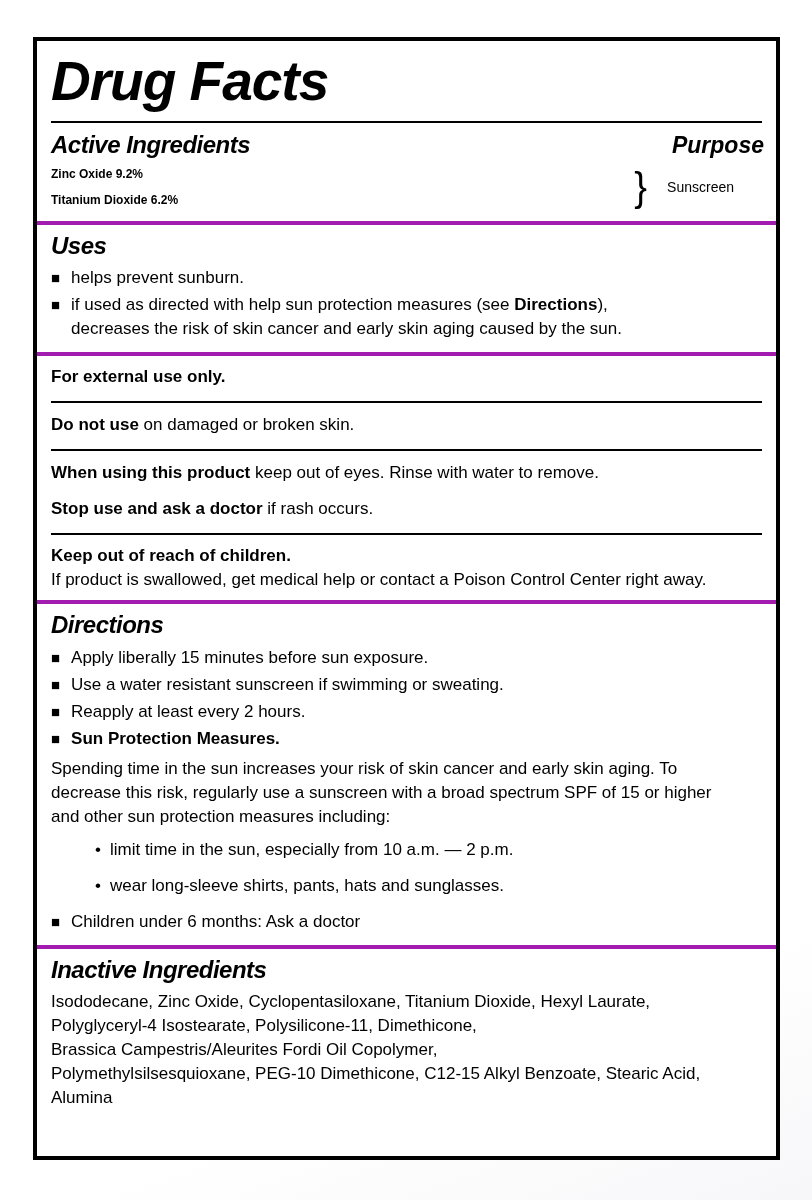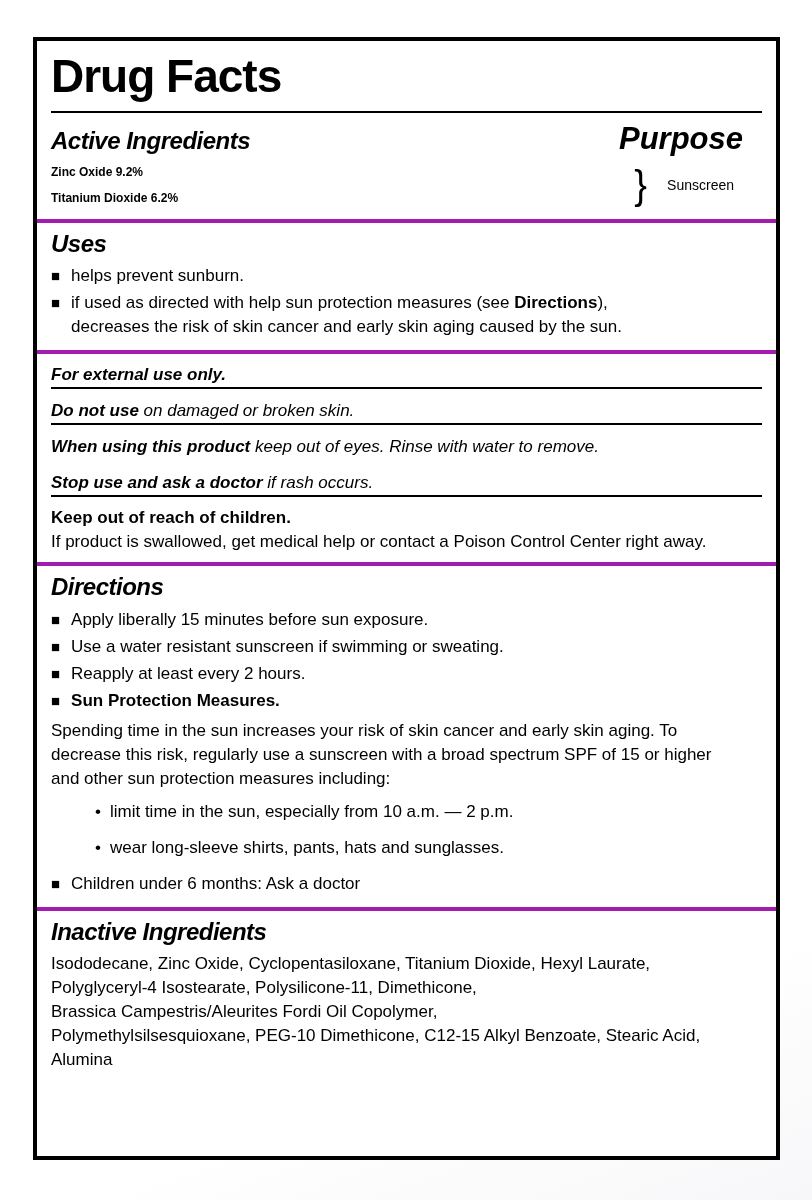--- a/index.html
+++ b/index.html
@@ -28,22 +28,23 @@
     background: #fff;
     overflow: hidden;
   }
   .sec {
     border-top: 4px solid #a21caf;
     padding: 4px 12px 8px 14px;
   }
   .sec.first { border-top: none; padding-top: 8px; }
 
   .main-title {
-    font-size: 46px;
+    font-size: 55px;
     font-weight: bold;
+    font-style: italic;
     letter-spacing: -1px;
     margin: 2px 0 0 0;
     line-height: 1.1;
   }
   .title-rule {
     border: none;
     border-bottom: 2px solid #000;
     margin: 9px 2px 8px 0;
   }
   .sec-heading {
@@ -59,24 +60,24 @@
     line-height: 24px;
   }
 
   
   .active-head {
     display: flex;
     justify-content: space-between;
     align-items: baseline;
   }
   .purpose-heading {
-    font-size: 31px;
+    font-size: 23px;
     font-weight: bold;
     font-style: italic;
-    margin-right: 21px;
+    margin-right: 0;
   }
   .active-row {
     display: flex;
     justify-content: space-between;
     align-items: center;
     margin-top: 2px;
   }
   .active-lines { font-size: 12px; line-height: 26px; font-weight: bold; }
   .purpose-group {
     display: flex;
@@ -101,24 +102,23 @@
   .sq {
     font-size: 15px;
     line-height: 24px;
     flex: 0 0 auto;
   }
   .btext { flex: 1 1 auto; }
   .pre-line { white-space: pre-line; }
 
   
   .wrow {
-    padding: 5px 0 0 0;
+    padding: 5px 0 12px 0;
     border-bottom: 2px solid #000;
     margin: 0 2px 5px 0;
-    font-style: italic;
   }
   .wrow.noline { border-bottom: none; margin-bottom: 3px; padding-bottom: 4px; }
   .keep-block { padding-top: 4px; }
 
   
   .para { margin: 6px 0 8px 0; }
   .sbrow {
     display: flex;
     gap: 9px;
     margin: 9px 0 12px 44px;

